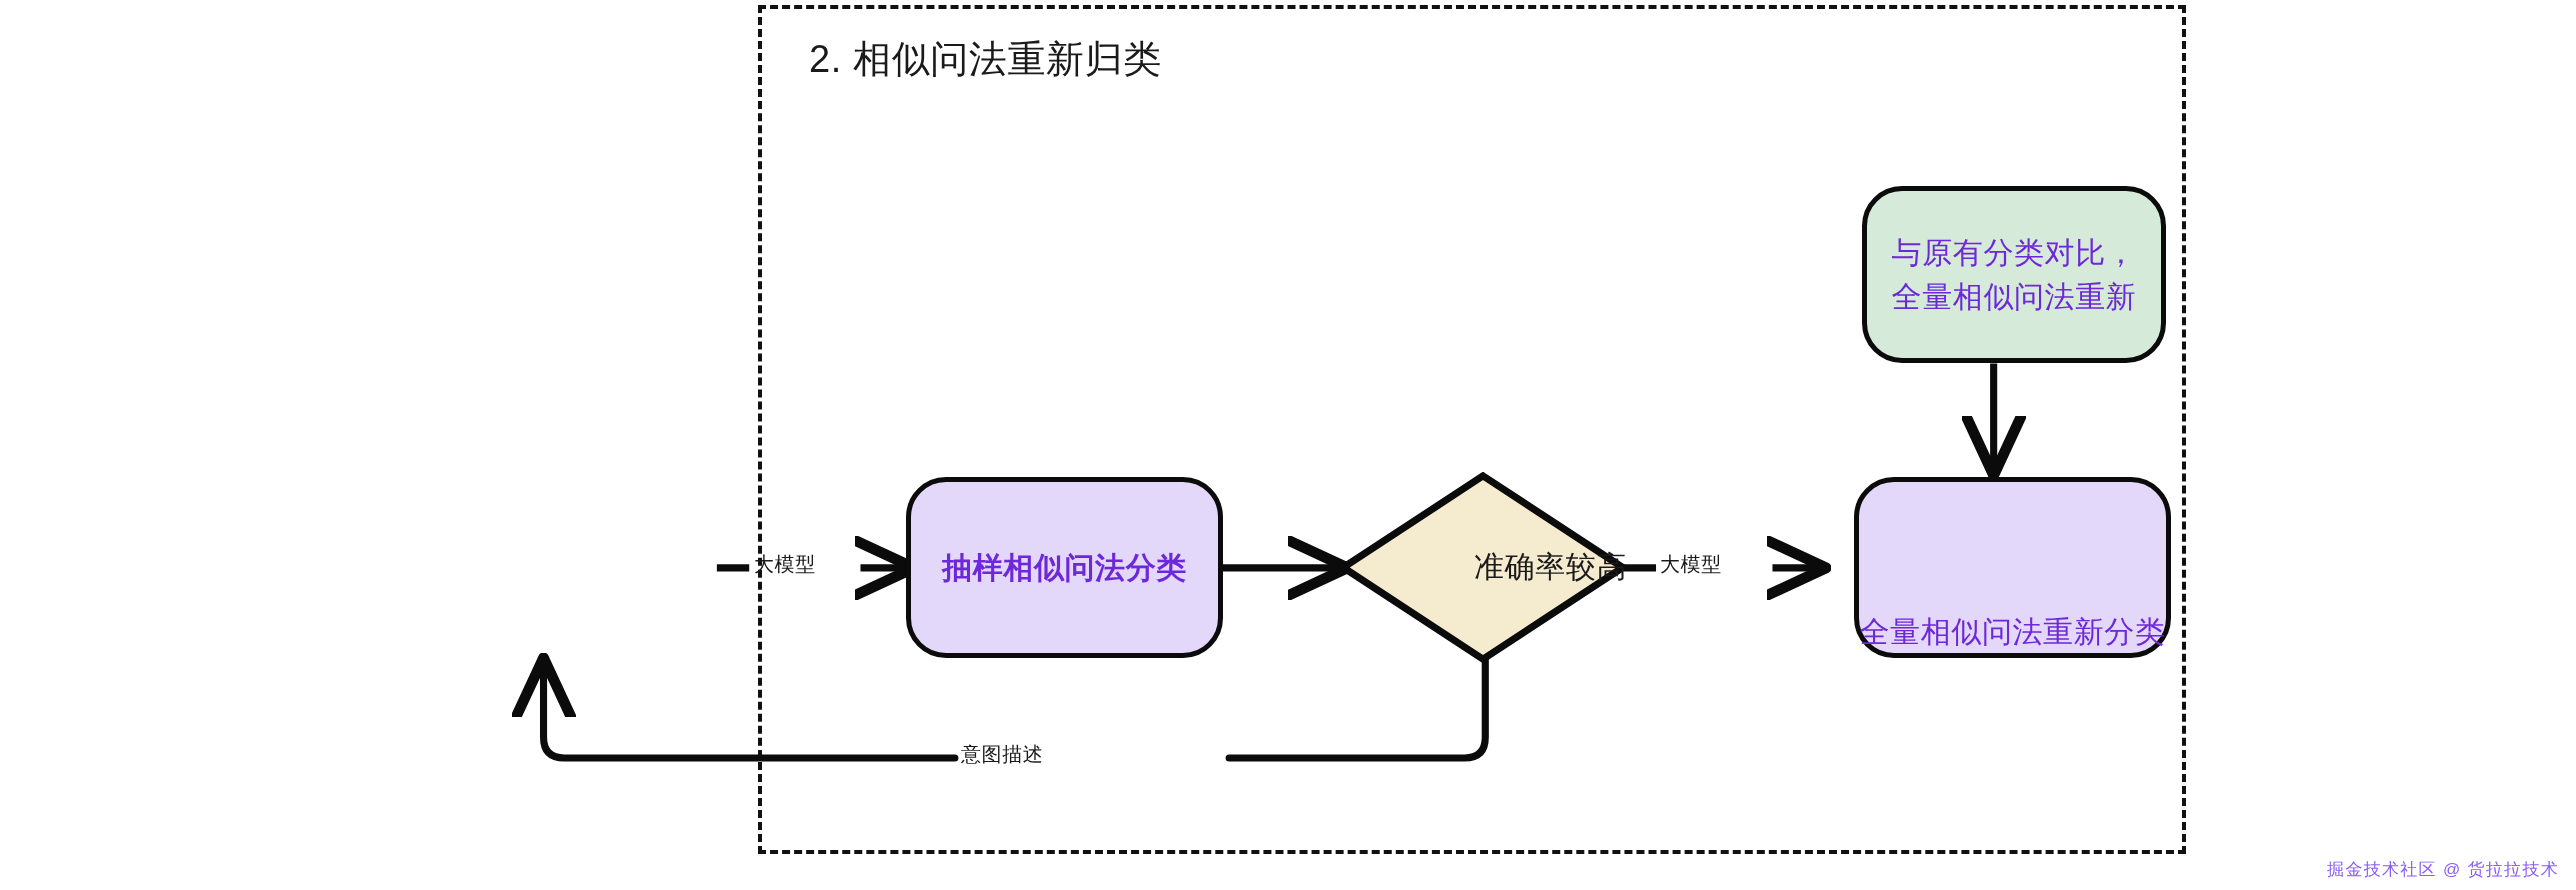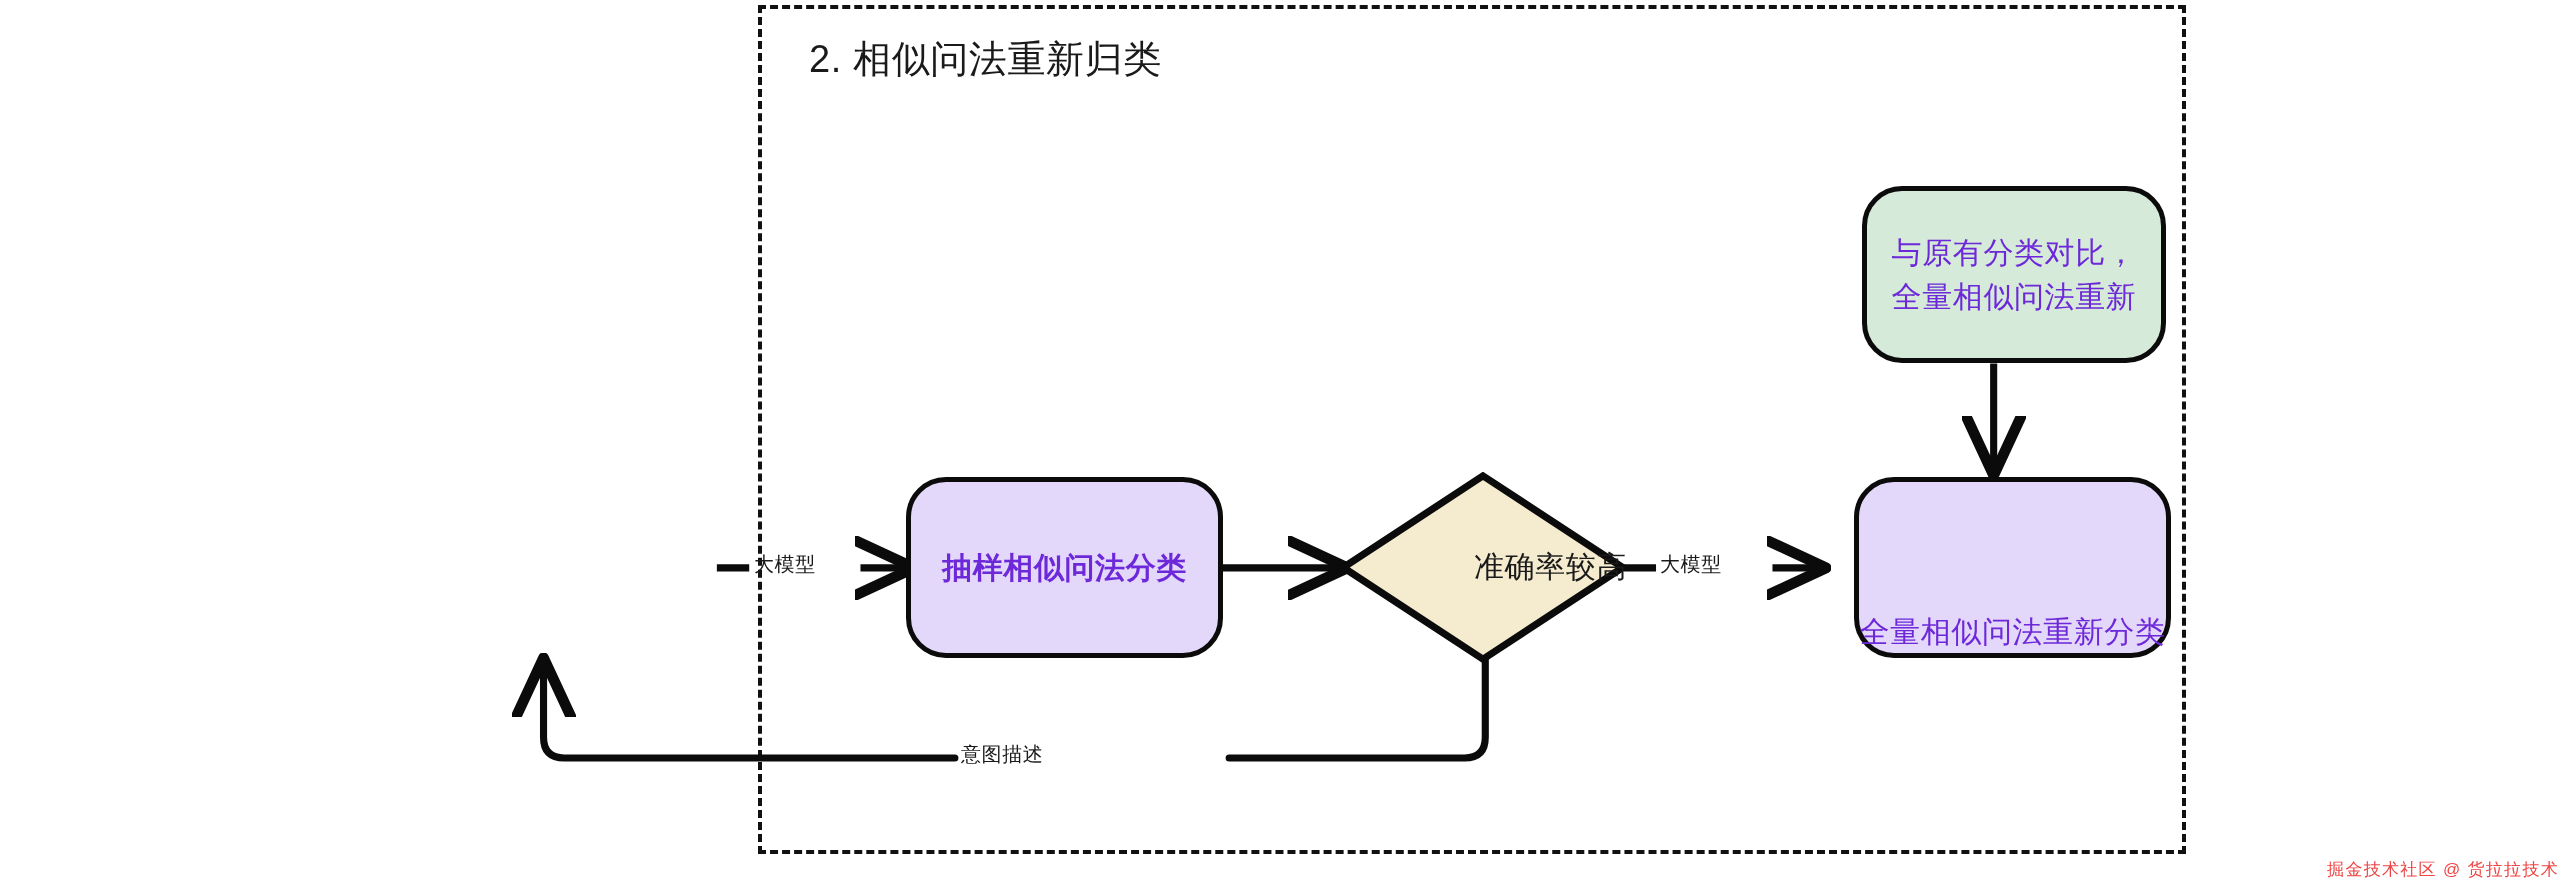--- a/index.html
+++ b/index.html
@@ -95,21 +95,21 @@
     letter-spacing: 0.6px;
     white-space: nowrap;
     background: transparent;
   }
 
   .watermark {
     position: absolute;
     right: 17px;
     bottom: 9px;
     font-size: 17px;
-    color: #ef4444;
+    color: #8b5cf6;
     letter-spacing: 1.3px;
     white-space: nowrap;
   }
 
   .edges {
     position: absolute;
     left: 0;
     top: 0;
     width: 2576px;
     height: 890px;

